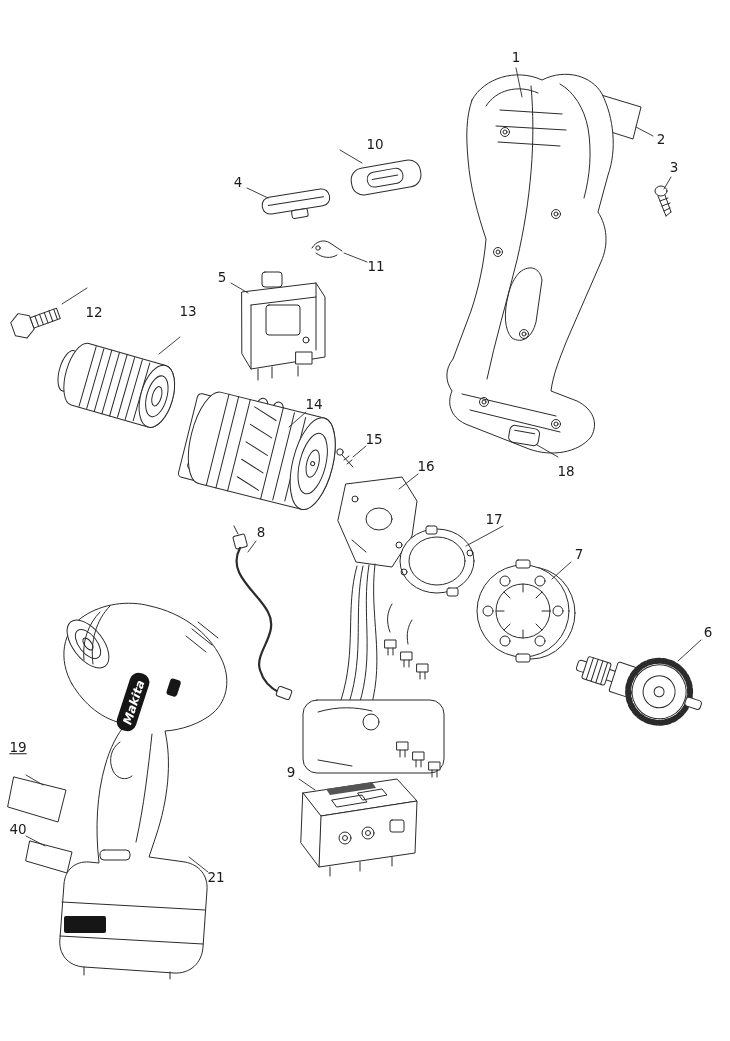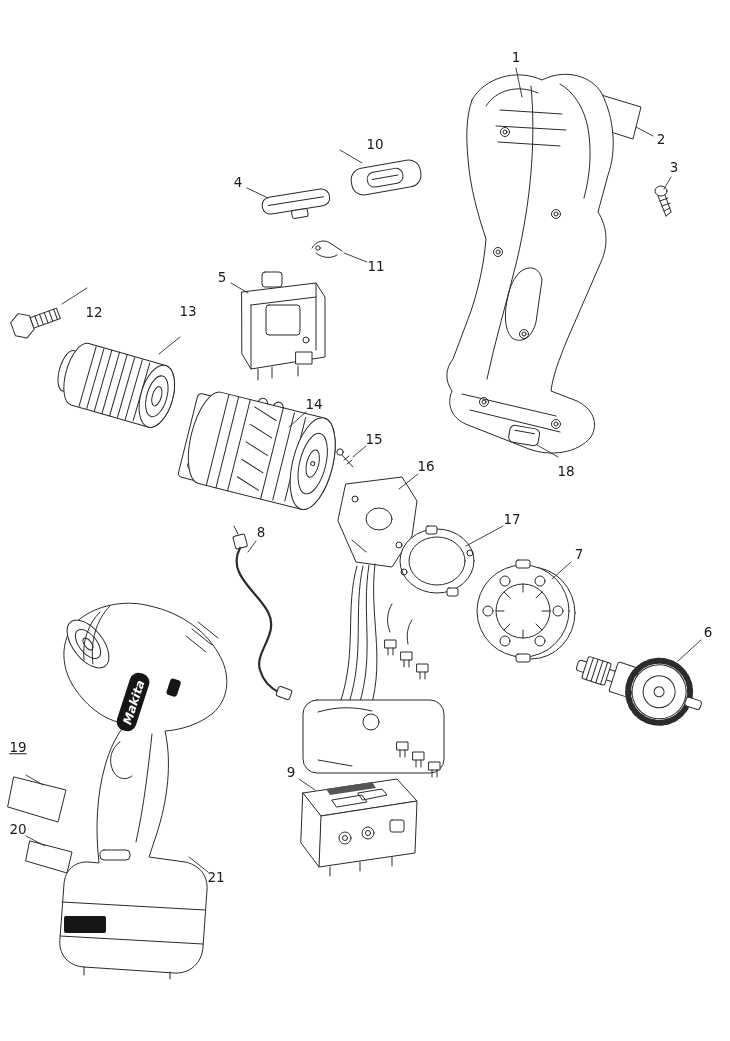--- a/index.html
+++ b/index.html
@@ -270,18 +270,18 @@
     <div class="callout" style="left: 579px; top: 555px;">7</div>
     <div class="callout" style="left: 261px; top: 533px;">8</div>
     <div class="callout" style="left: 291px; top: 773px;">9</div>
     <div class="callout" style="left: 330px; top: 145px; margin-left: 45px;">10</div>
     <div class="callout" style="left: 376px; top: 267px;">11</div>
     <div class="callout" style="left: 94px; top: 281px; margin-top: 32px;">12</div>
     <div class="callout" style="left: 188px; top: 312px;">13</div>
     <div class="callout" style="left: 314px; top: 405px;">14</div>
     <div class="callout" style="left: 374px; top: 440px;">15</div>
     <div class="callout" style="left: 426px; top: 467px;">16</div>
-    <div class="callout" style="left: 512px; top: 520px; text-align: center;">17</div>
+    <div class="callout" style="left: 494px; top: 520px; text-align: center;">17</div>
     <div class="callout" style="left: 566px; top: 462px; margin-top: 10px;">18</div>
     <div class="callout" style="left: 18px; top: 748px; text-decoration: underline;">19</div>
-    <div class="callout" style="left: 18px; top: 830px;">20</div>
+    <div class="callout" style="left: 18px; top: 830px;">40</div>
     <div class="callout" style="left: 216px; top: 878px;">21</div>
   </div>
 
 </body></html>

